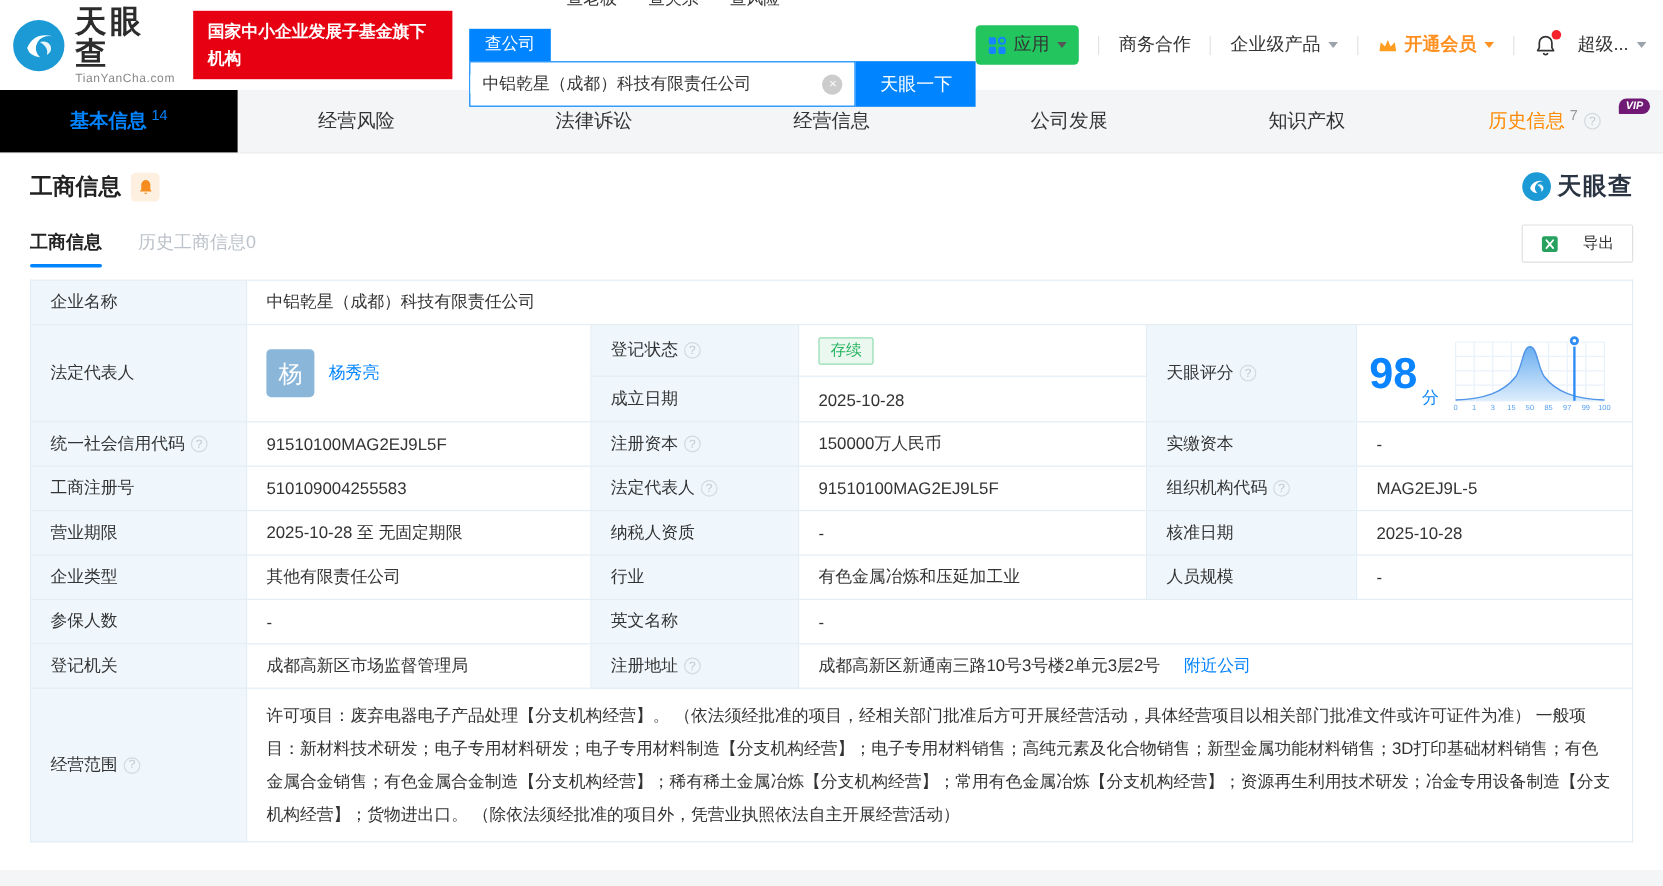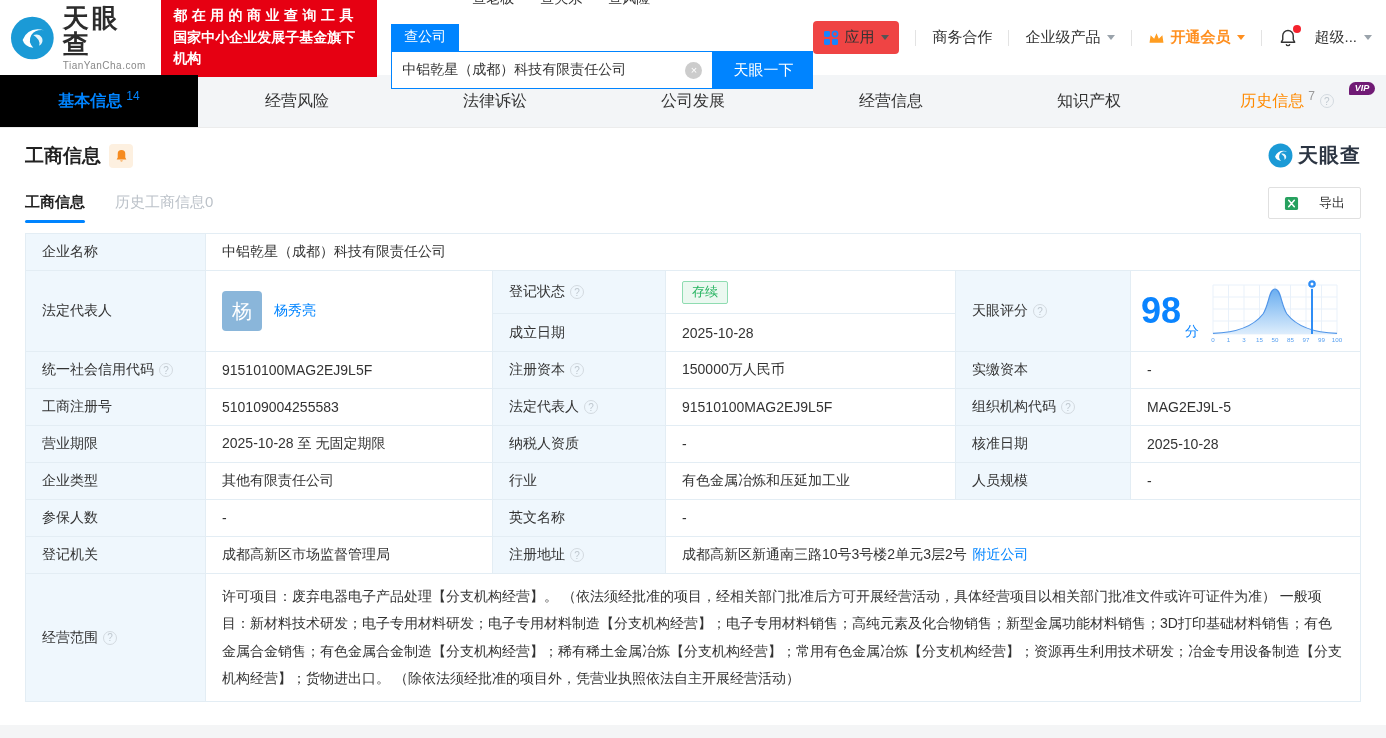--- a/index.html
+++ b/index.html
@@ -21,21 +21,21 @@
   .search-row { display:flex; margin-top:-1px; }
   .search-box { flex:1; display:flex; align-items:center; border:1px solid #0084ff; height:38px; background:#fff; }
   .search-input { flex:1; border:none; outline:none; font-size:14px; color:#333; padding:0 10px;
     font-family:"Liberation Sans","DejaVu Sans",sans-serif; }
   .clear-ic { width:17px; height:17px; border-radius:50%; background:#ccc; color:#fff; font-size:11px;
     display:flex; align-items:center; justify-content:center; margin-right:10px; cursor:pointer; }
   .search-btn { width:100px; height:38px; background:#0084ff; color:#fff; border:none; font-size:15px; cursor:pointer;
     font-family:"Liberation Sans","DejaVu Sans",sans-serif; }
   .top-menu { margin-left:auto; display:flex; align-items:center; gap:16px; font-size:15px; white-space:nowrap; }
   .menu-item { display:flex; align-items:center; gap:5px; cursor:pointer; color:#333; }
-  .apps-chip { background:#ef4444; border-radius:4px; padding:7px 10px; }
+  .apps-chip { background:#22c55e; border-radius:4px; padding:7px 10px; }
   .caret { width:0; height:0; border-left:4px solid transparent; border-right:4px solid transparent; border-top:5px solid #555; margin-left:2px; }
   .caret.gray { border-top-color:#9aa3ab; } .caret.orange { border-top-color:#ff8f1f; }
   .vdiv { width:1px; height:16px; background:#e3e3e3; }
   .vip-link { color:#ff8f1f; font-weight:bold; }
   .bell-wrap { position:relative; cursor:pointer; display:flex; }
   .red-dot { position:absolute; top:-3px; right:-3px; width:8px; height:8px; border-radius:50%; background:#f5222d; }
 
   
   .nav-tabs { height:53px; background:#f3f5f7; display:flex; border-bottom:1px solid #ececec; }
   .nav-tab { flex:1; display:flex; align-items:center; justify-content:center; font-size:16px; color:#333; cursor:pointer; position:relative; }
@@ -74,41 +74,40 @@
   .badge-green { display:inline-block; padding:1px 9px 2px; background:#ebf8f0; border:1px solid #8fdcb1; color:#28b461;
     border-radius:2px; font-size:13px; }
   .rep { display:flex; align-items:center; gap:12px; }
   .avatar { width:40px; height:40px; border-radius:4px; background:#8ab6da; color:#fff; font-size:20px;
     display:flex; align-items:center; justify-content:center; cursor:pointer; flex:none; }
   a.blue { color:#0084ff; text-decoration:none; cursor:pointer; }
   .score-cell { display:flex; align-items:center; gap:10px; }
   .score-num { font-size:36px; font-weight:bold; color:#0a84ff; line-height:1; }
   .score-unit { font-size:14px; color:#0a84ff; margin-left:-6px; align-self:flex-end; padding-bottom:4px; }
   .scope { line-height:1.95; }
-  .addr-link { margin-left:2px; }
+  .addr-link { margin-left:16px; }
   .dash { color:#333; }
 </style>
 </head>
 <body>
 
 <div class="top-header">
   <div class="logo">
     <svg width="46" height="46" viewBox="0 0 46 46">
       <circle cx="23" cy="23" r="22" fill="#1b9ad6"></circle>
       <path d="M13 25 q6 -14 22 -10 q-9 -1 -13 5 q-4 7 2 13 q-9 -1 -11 -8z" fill="#fff"></path>
       <path d="M24 20 q6 -2 9 3 q2 5 -3 8 q2 -6 -6 -11z" fill="#fff" opacity=".9"></path>
     </svg>
     <div class="logo-txt">
       <span class="logo-name">天眼查</span>
       <span class="logo-domain">TianYanCha.com</span>
     </div>
   </div>
 
   <div class="promo">
-    <div class="l1">都在用的商业查询工具</div>
     <div class="l2">国家中小企业发展子基金旗下机构</div>
   </div>
 
   <div class="search-block">
     <div class="search-tabs">
       <div class="search-tab active">查公司</div>
       <div class="search-tab">查老板</div>
       <div class="search-tab">查关系</div>
       <div class="search-tab">查风险</div>
     </div>
@@ -169,24 +168,24 @@
     <span>基本信息</span>
     <span class="nav-count">14</span>
   </div>
   <div class="nav-tab">
     <span>经营风险</span>
   </div>
   <div class="nav-tab">
     <span>法律诉讼</span>
   </div>
   <div class="nav-tab">
+    <span>经营信息</span>
+  </div>
+  <div class="nav-tab">
     <span>公司发展</span>
-  </div>
-  <div class="nav-tab">
-    <span>经营信息</span>
   </div>
   <div class="nav-tab">
     <span>知识产权</span>
   </div>
   <div class="nav-tab history">
     <span class="vip-badge">VIP</span>
     <span>历史信息</span>
     <span class="nav-count">7</span>
     <span class="q-ic">?</span>
   </div>

